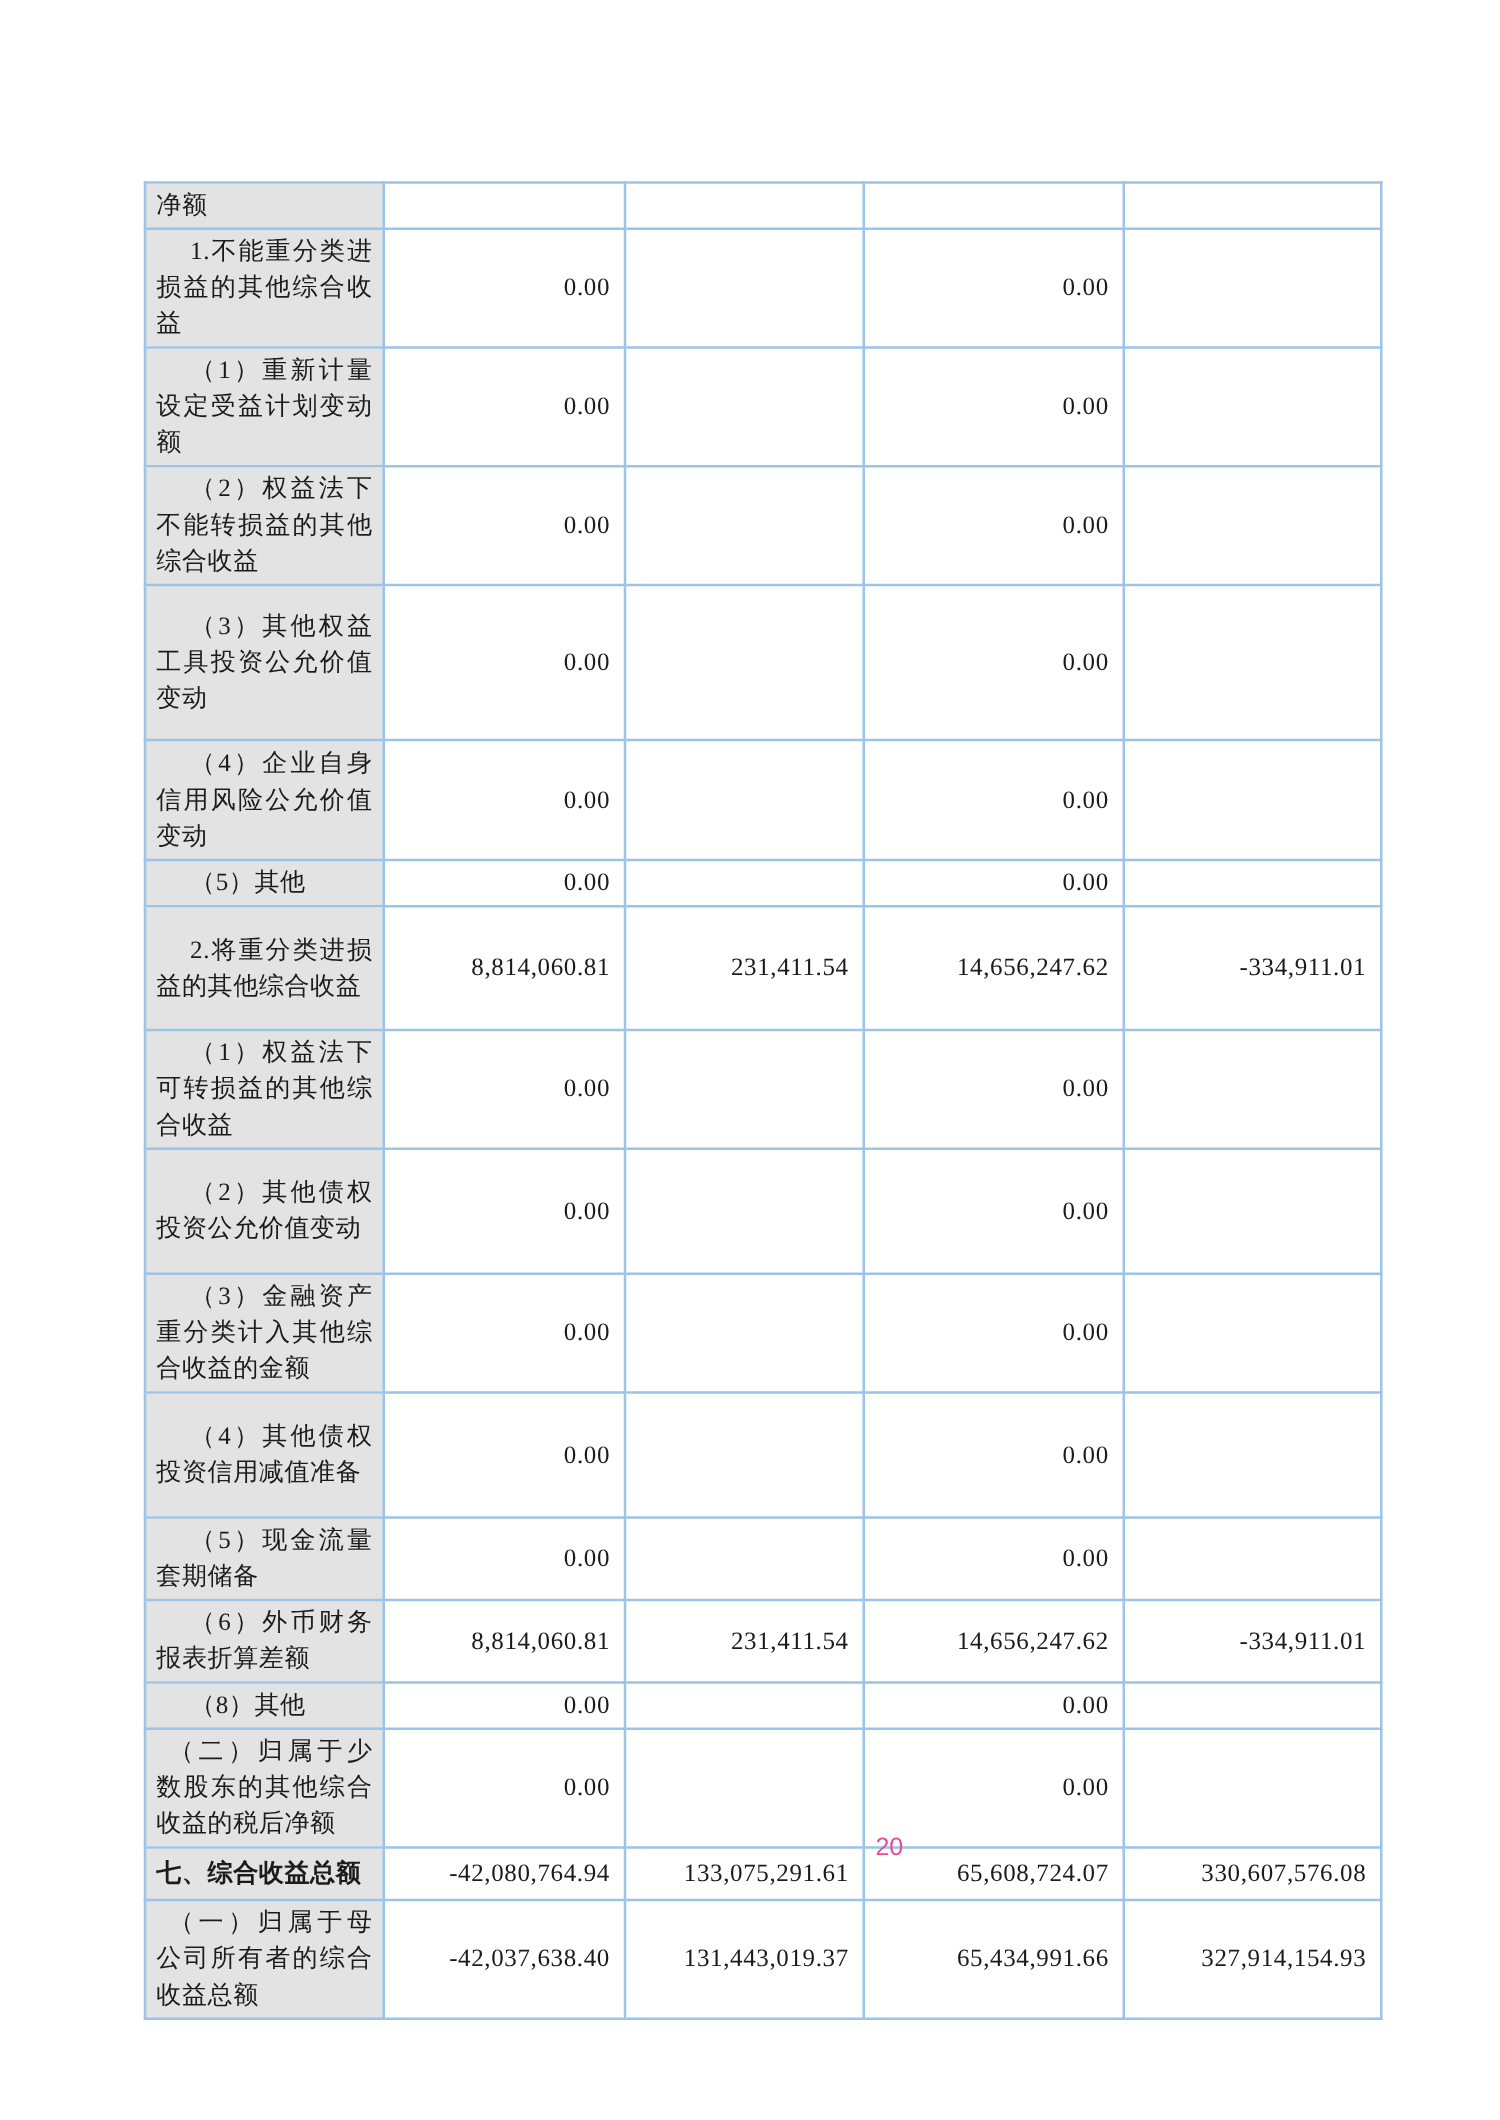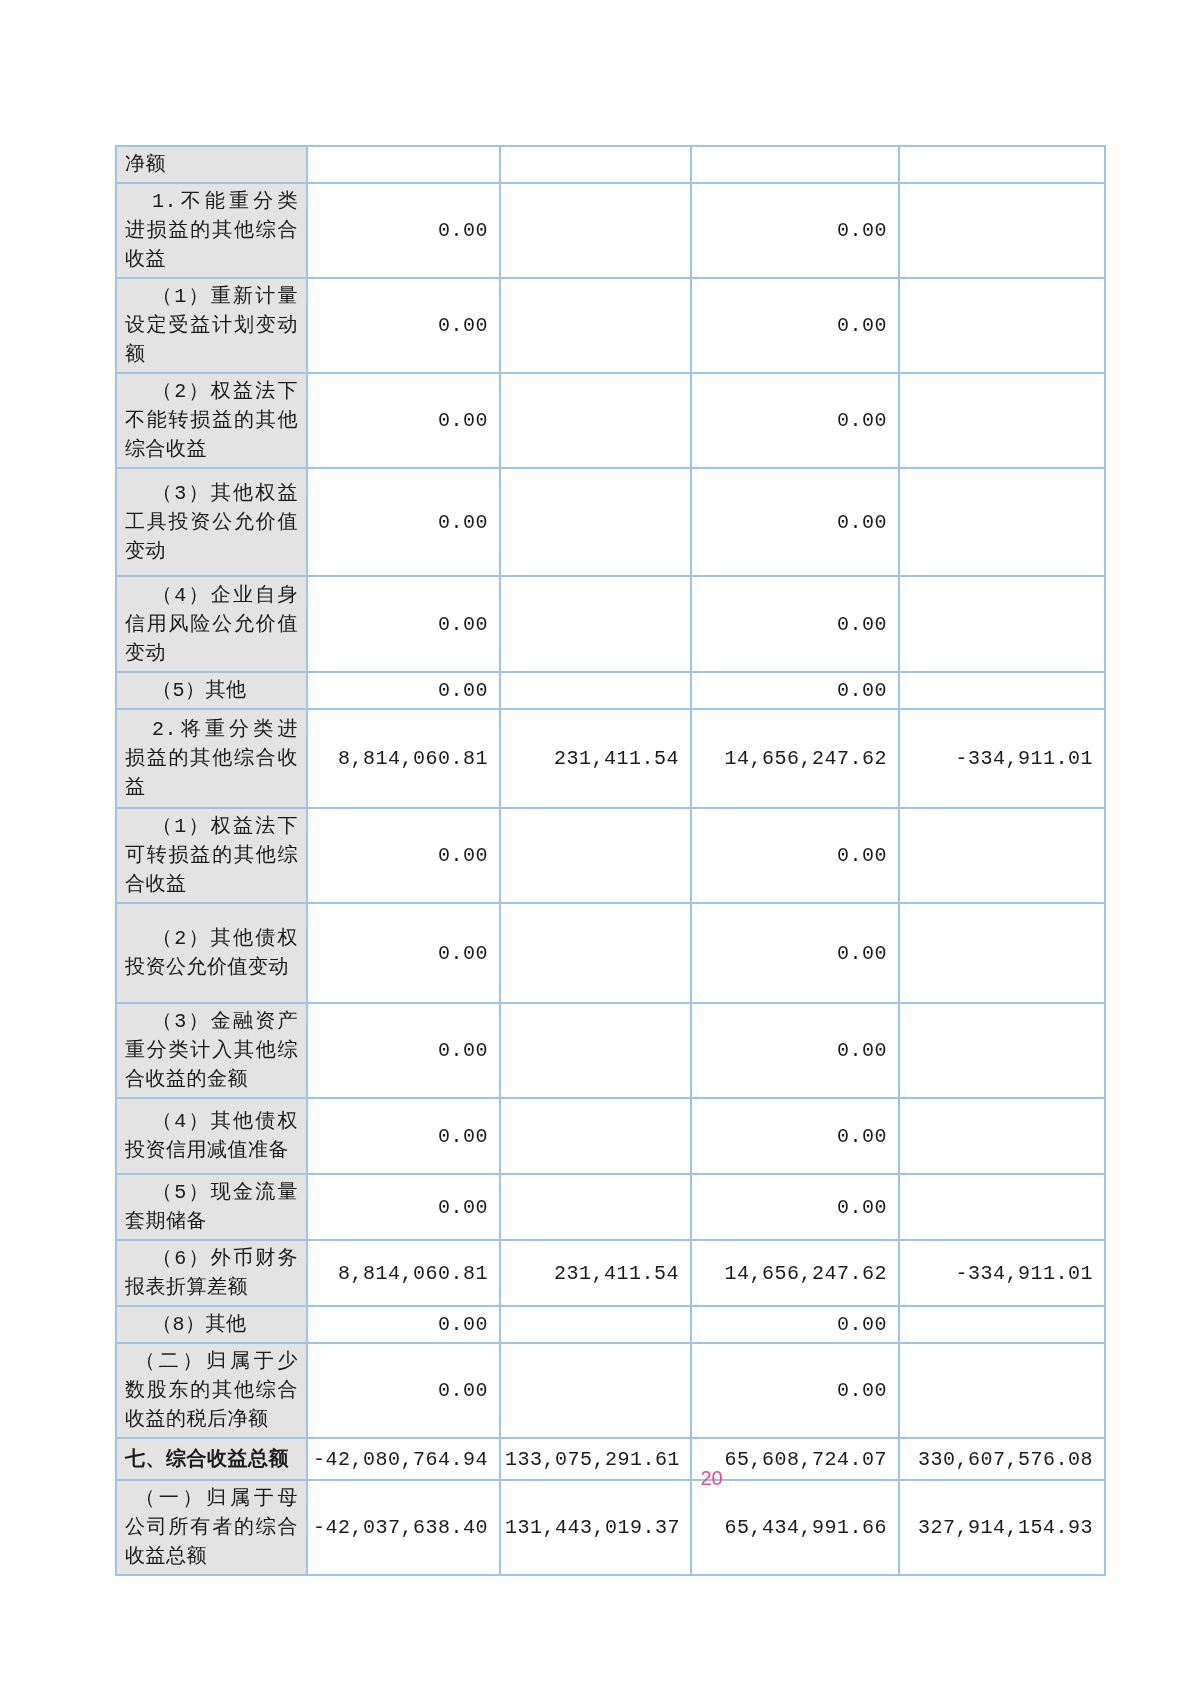--- a/index.html
+++ b/index.html
@@ -8,21 +8,21 @@
     width: 1200px; height: 1696px;
     position: relative;
     font-family: "Liberation Serif", "DejaVu Serif", serif;
     color: #1b1b1b;
   }
   .page {
     position: absolute; inset: 0; background: #ffffff; overflow: hidden;
   }
   table.fin {
     position: absolute; left: 115px; top: 145px; width: 989px;
-    border-collapse: collapse; table-layout: fixed; font-family: Liberation Mono, monospace;
+    border-collapse: collapse; table-layout: fixed;
   }
   table.fin td {
     border: 2px solid #9dc3e6;
     font-size: 20px; line-height: 29px;
     vertical-align: middle; overflow: hidden;
   }
   td.label {
     background: #e3e3e3;
     padding: 3px 8px;
     text-align: justify;
@@ -81,21 +81,21 @@
           <td class="num">0.00</td>
           <td class="num"></td>
         </tr>
         <tr style="height: 92px;">
           <td class="label indent-2">（2）权益法下不能转损益的其他综合收益</td>
           <td class="num">0.00</td>
           <td class="num"></td>
           <td class="num">0.00</td>
           <td class="num"></td>
         </tr>
-        <tr style="height: 108px;">
+        <tr style="height: 124px;">
           <td class="label indent-2">（3）其他权益工具投资公允价值变动</td>
           <td class="num">0.00</td>
           <td class="num"></td>
           <td class="num">0.00</td>
           <td class="num"></td>
         </tr>
         <tr style="height: 96px;">
           <td class="label indent-2">（4）企业自身信用风险公允价值变动</td>
           <td class="num">0.00</td>
           <td class="num"></td>
@@ -130,21 +130,21 @@
           <td class="num">0.00</td>
           <td class="num"></td>
         </tr>
         <tr style="height: 93px;">
           <td class="label indent-2">（3）金融资产重分类计入其他综合收益的金额</td>
           <td class="num">0.00</td>
           <td class="num"></td>
           <td class="num">0.00</td>
           <td class="num"></td>
         </tr>
-        <tr style="height: 76px;">
+        <tr style="height: 100px;">
           <td class="label indent-2">（4）其他债权投资信用减值准备</td>
           <td class="num">0.00</td>
           <td class="num"></td>
           <td class="num">0.00</td>
           <td class="num"></td>
         </tr>
         <tr style="height: 64px;">
           <td class="label indent-2">（5）现金流量套期储备</td>
           <td class="num">0.00</td>
           <td class="num"></td>

